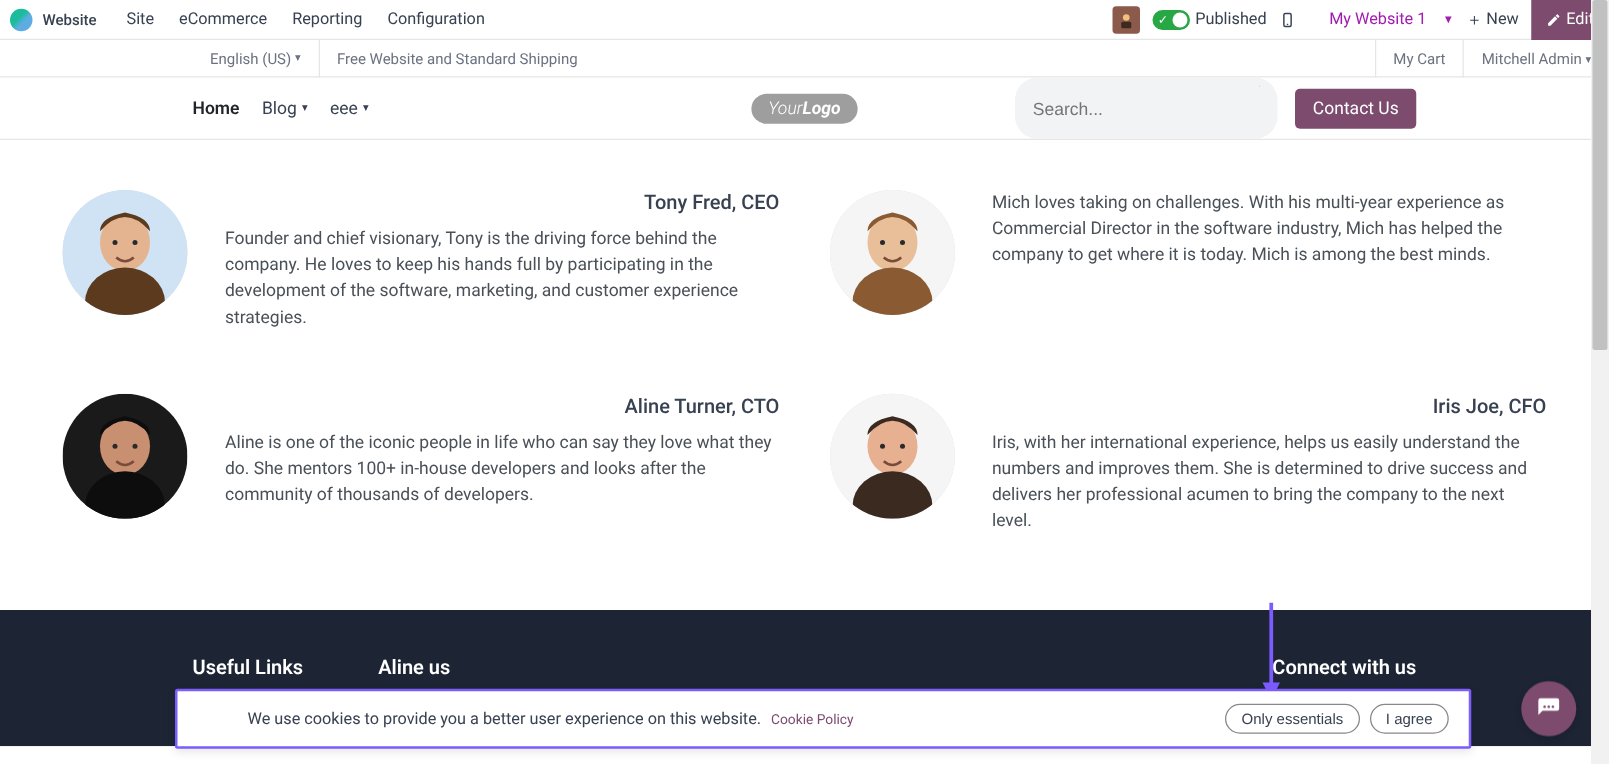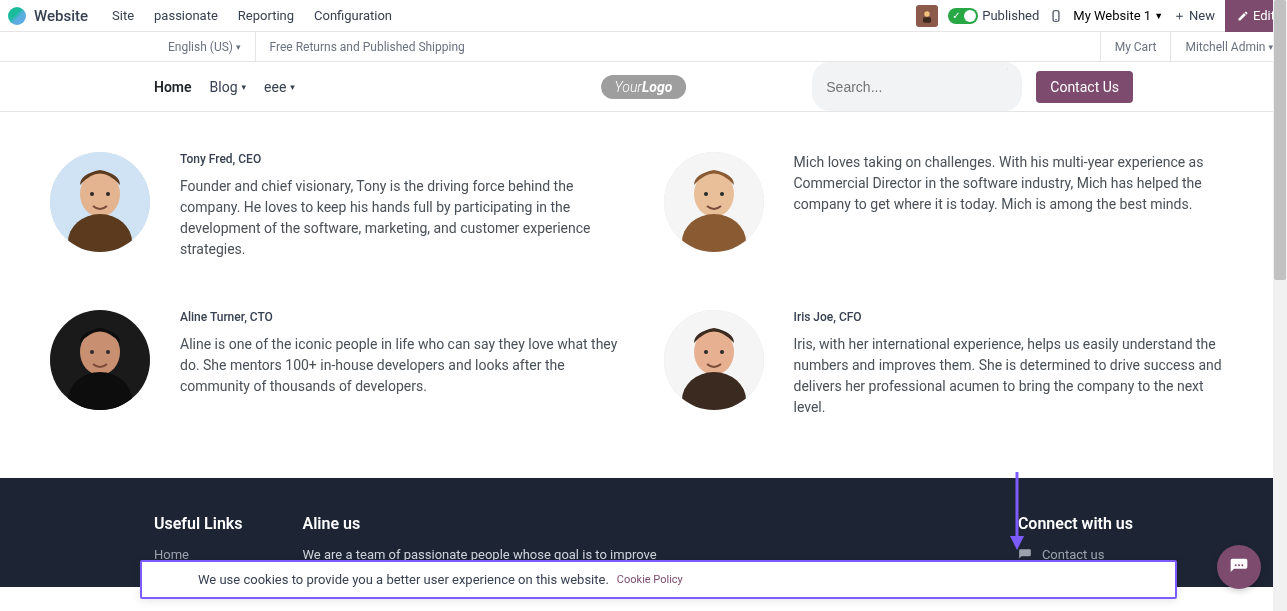--- a/index.html
+++ b/index.html
@@ -1,30 +1,30 @@
 <!DOCTYPE html>
 <html><head>
 <meta charset="utf-8">
 <style>
 * { box-sizing: border-box; margin: 0; padding: 0; }
 body { font-family: -apple-system, BlinkMacSystemFont, "Segoe UI", Roboto, Arial, sans-serif; font-size: 14px; color: #374151; width: 1287px; background: #fff; }
 .topbar { display: flex; align-items: center; height: 32px; border-bottom: 1px solid #e5e5e5; padding: 0 8px; }
 .topbar-left { display: flex; align-items: center; gap: 0; }
 .logo-icon { width: 18px; height: 18px; border-radius: 50%; background: linear-gradient(135deg, #1abc9c 40%, #5dade2 60%); margin-right: 8px; }
-.brand { font-size: 15px; color: #374151; margin-right: 14px; font-weight: 500; }
+.brand { font-size: 12px; color: #374151; margin-right: 14px; font-weight: 500; }
 .topmenu-item { color: #374151; padding: 0 10px; font-size: 13px; cursor: pointer; }
 .topbar-right { margin-left: auto; display: flex; align-items: center; gap: 10px; }
 .avatar-small { width: 22px; height: 22px; background: #8b5a4a; border-radius: 3px; display:flex;align-items:center;justify-content:center;color:#fff;font-size:11px;}
 .publish-toggle { display: flex; align-items: center; gap: 4px; }
 .toggle-switch { width: 30px; height: 16px; background: #28a745; border-radius: 8px; position: relative; }
 .toggle-switch::after { content:""; position:absolute; right:2px; top:2px; width:12px;height:12px;background:#fff;border-radius:50%; display:flex;align-items:center;justify-content:center;}
 .toggle-check { position:absolute;left:4px;top:2px;color:#fff;font-size:10px;}
 .publish-label { font-size: 13px; color:#374151; }
 .mobile-icon { width:14px; height:14px; color:#374151; }
-.website-dd { font-size:13px; color:#000000; display:flex;align-items:center;gap:3px; cursor:pointer;}
+.website-dd { font-size:13px; color:#a21caf; display:flex;align-items:center;gap:13px; cursor:pointer;margin-left:16px;}
 .new-btn { font-size:13px; color:#374151; display:flex;align-items:center;gap:3px; cursor:pointer;}
 .edit-btn { background:#7c4b6e; color:#fff; padding: 6px 12px; font-size:13px; display:flex;align-items:center;gap:4px;cursor:pointer; margin-right:-8px; height:32px; margin-top:-1px; margin-bottom:-1px;}
 .subbar { display:flex; height:30px; border-bottom:1px solid #e5e5e5; }
 .subbar-left { display:flex; margin-left:154px; align-items:center;}
 .subbar-item { font-size:12px; color:#6b7280; padding:0 14px; border-right:1px solid #e5e5e5; height:30px;display:flex;align-items:center;cursor:pointer;}
 .subbar-item:last-child { border-right: none; }
 .subbar-right { margin-left:auto; display:flex;align-items:flex-start;}
 .subbar-r-item { font-size:12px; color:#6b7280; padding:0 14px; border-left:1px solid #e5e5e5;height:30px;display:flex;align-items:center;cursor:pointer;}
 .navrow { display:flex; align-items:center; height:50px; border-bottom:1px solid #e5e5e5; padding: 0 154px;}
 .navrow-left { display:flex; gap:18px; align-items:center;}
@@ -37,21 +37,21 @@
 .yourlogo .l { font-weight:700;}
 .navrow-right { margin-left:auto; display:flex; align-items:center; gap:14px;}
 .searchbox { background:#f1f3f5; border-radius:18px; height:49px; width:210px; display:flex;padding:0 14px; color:#888;}
 .searchbox input { border:none;background:transparent;outline:none;flex:1;font-size:14px;color:#495057;}
 .search-icon { width:14px;height:14px;color:#495057;}
 .contact-btn { background:#7c4b6e; color:#fff; border-radius:4px; padding:8px 14px; font-size:14px;cursor:pointer;}
 .team-section { padding: 40px 50px 60px 50px; display:grid; grid-template-columns: 1fr 1fr; gap: 50px 40px;}
 .team-card { display:flex; gap:30px; align-items:flex-start;}
 .team-photo { width:100px;height:100px;border-radius:50%; flex-shrink:0; background:#ddd; overflow:hidden;}
 .team-photo svg { width:100%;height:100%;}
-.team-text h3 { font-size:12px; color:#374151; font-weight:500; margin-bottom:10px;}
+.team-text h3 { font-size:16px; color:#374151; font-weight:500; margin-bottom:10px;text-align:right;}
 .team-text p { font-size:14px; color:#495057; line-height:1.5;}
 .footer { background:#1d2535; color:#e5e7eb; padding: 36px 154px 10px 154px; position:relative;}
 .footer-cols { display:flex; gap:60px;}
 .footer-col h4 { font-size:16px; font-weight:600; margin-bottom:14px; color:#fff;}
 .footer-link { font-size:13px; color:#9ca3af; cursor:pointer; display:block; margin-bottom:6px;}
 .footer-about { max-width:400px;}
 .footer-about p { font-size:13px; color:#d1d5db;}
 .footer-connect { margin-left:auto;}
 .connect-item { display:flex;align-items:center;gap:10px;font-size:13px;color:#9ca3af;cursor:pointer;}
 .arrow-annotation { position:absolute; right:260px; top:-6px; color:#7c5cff; font-size:46px;}
@@ -66,21 +66,21 @@
 .caret { font-size:9px;}
 </style>
 </head>
 <body>
 
 <div class="topbar">
   <div class="topbar-left">
     <div class="logo-icon"></div>
     <div class="brand">Website</div>
     <div class="topmenu-item">Site</div>
-    <div class="topmenu-item">passionate</div>
+    <div class="topmenu-item">eCommerce</div>
     <div class="topmenu-item">Reporting</div>
     <div class="topmenu-item">Configuration</div>
   </div>
   <div class="topbar-right">
     <div class="avatar-small">
       <svg viewBox="0 0 24 24" width="16" height="16">
           <rect width="24" height="24" fill="#8b5a4a"></rect>
           <circle cx="12" cy="9" r="4" fill="#f1c27d"></circle>
           <rect x="6" y="14" width="12" height="8" rx="2" fill="#3b2a1e"></rect>
         </svg>
@@ -108,21 +108,21 @@
           <path d="M3 17.25V21h3.75L17.81 9.94l-3.75-3.75L3 17.25zM20.71 7.04a1 1 0 0 0 0-1.41l-2.34-2.34a1 1 0 0 0-1.41 0l-1.83 1.83 3.75 3.75 1.83-1.83z"></path>
         </svg>
       <span>Edit</span>
     </div>
   </div>
 </div>
 
 <div class="subbar">
   <div class="subbar-left">
     <div class="subbar-item"><span>English (US)</span>&nbsp;<span class="caret">▾</span></div>
-    <div class="subbar-item">Free Returns and Published Shipping</div>
+    <div class="subbar-item">Free Website and Standard Shipping</div>
   </div>
   <div class="subbar-right">
     <div class="subbar-r-item">My Cart</div>
     <div class="subbar-r-item"><span>Mitchell Admin</span>&nbsp;<span class="caret">▾</span></div>
   </div>
 </div>
 
 <div class="navrow">
   <div class="navrow-left">
     <div class="nav-link active">Home</div>
@@ -247,20 +247,24 @@
           </svg>
         <span>Contact us</span>
       </div>
     </div>
   </div>
 </div>
 
 <div class="cookie-bar">
   <span class="cookie-text">We use cookies to provide you a better user experience on this website.</span>
   <span class="cookie-policy">Cookie Policy</span>
+  <div class="cookie-btns">
+    <button class="cookie-btn">Only essentials</button>
+    <button class="cookie-btn">I agree</button>
+  </div>
 </div>
 
 <div class="chat-bubble">
   <svg width="20" height="20" viewBox="0 0 24 24" fill="currentColor">
       <path d="M20 2H4a2 2 0 0 0-2 2v14l4-4h14a2 2 0 0 0 2-2V4a2 2 0 0 0-2-2z"></path>
       <circle cx="8" cy="10" r="1.2" fill="#7c4b6e"></circle>
       <circle cx="12" cy="10" r="1.2" fill="#7c4b6e"></circle>
       <circle cx="16" cy="10" r="1.2" fill="#7c4b6e"></circle>
     </svg>
 </div>

